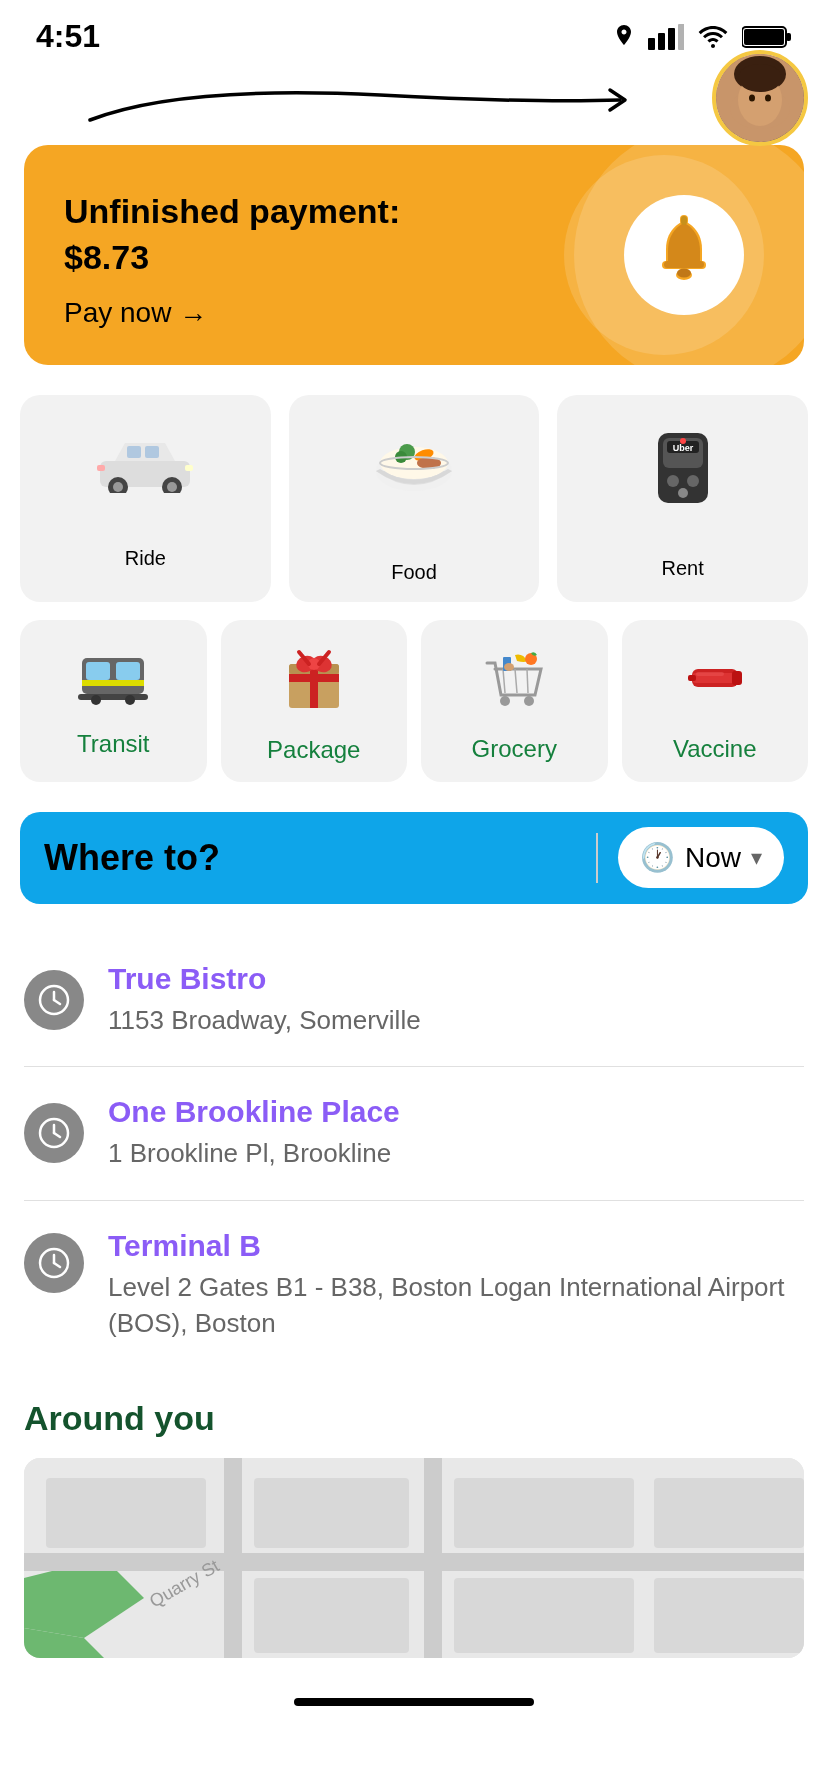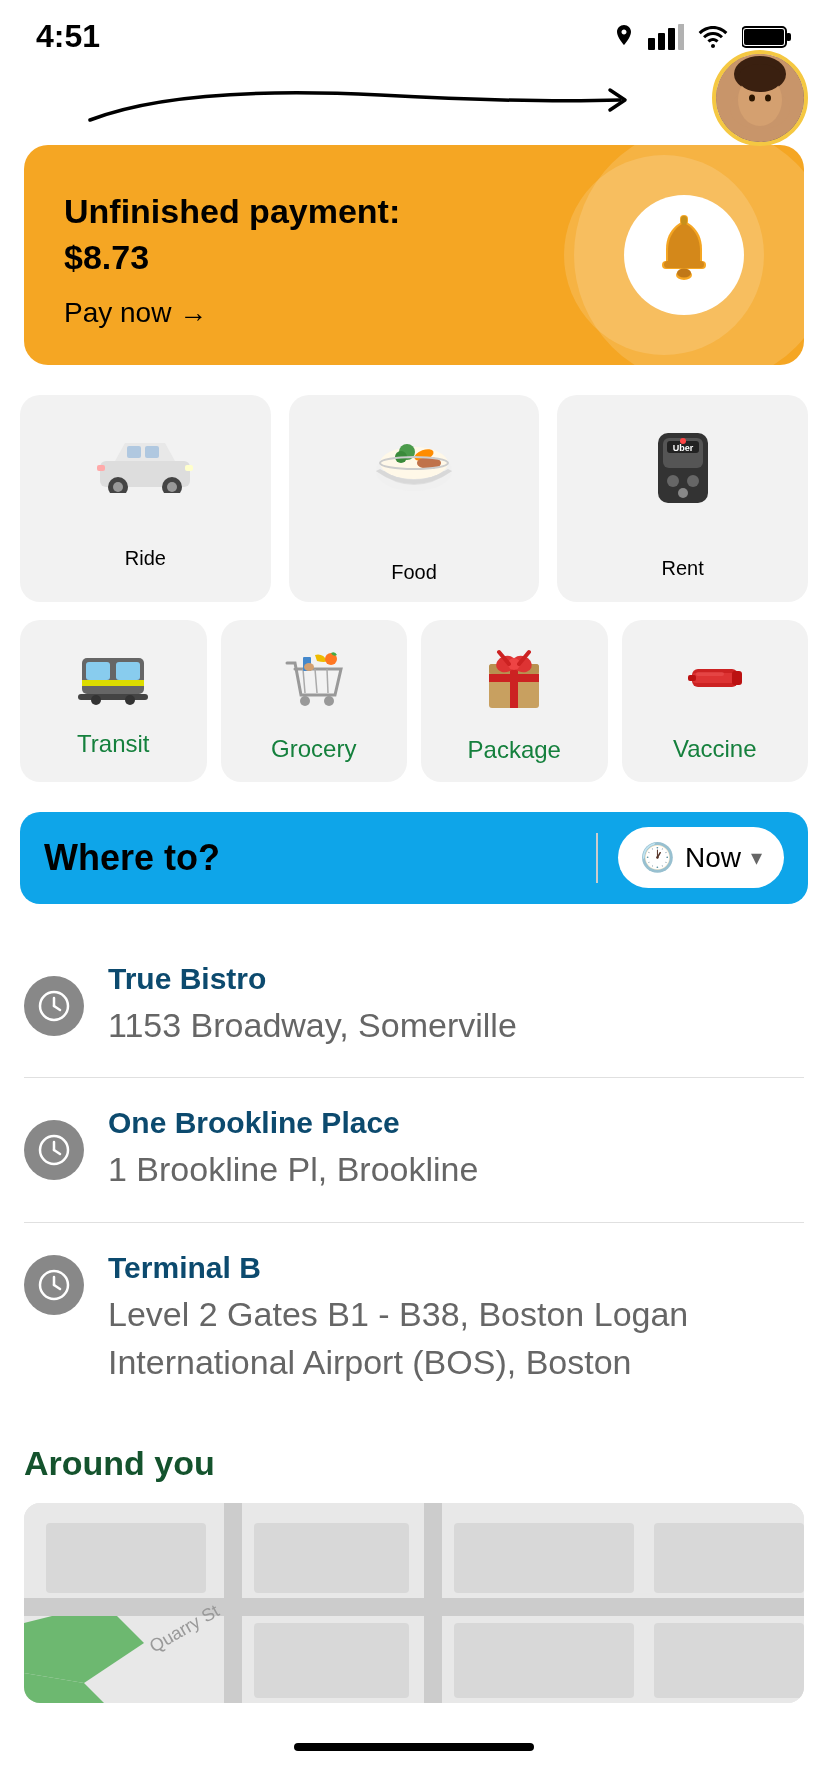--- a/index.html
+++ b/index.html
@@ -237,25 +237,25 @@
       align-items: center;
       justify-content: center;
       flex-shrink: 0;
       color: #fff;
       font-size: 30px;
     }
     .recent-text { flex: 1; }
     .recent-name {
       font-size: 30px;
       font-weight: 700;
-      color: #0c4a6e;
+      color: #8b5cf6;
       margin-bottom: 6px;
     }
     .recent-address {
-      font-size: 34px;
+      font-size: 26px;
       color: #666;
       line-height: 1.4;
     }
 
     
     .around-section {
       padding: 30px 24px 20px 24px;
     }
     .around-title {
       font-size: 34px;
@@ -465,20 +465,41 @@
 
           <rect x="0" y="44" width="70" height="6" rx="3" fill="#444"></rect>
           <circle cx="18" cy="50" r="5" fill="#333"></circle>
           <circle cx="52" cy="50" r="5" fill="#333"></circle>
         </svg>
       </div>
       <div class="service-label-small">Transit</div>
     </div>
 
     <div class="service-item service-item-bottom">
+      <div class="package-emoji">
+        <svg width="66" height="68" viewBox="0 0 66 68" xmlns="http://www.w3.org/2000/svg">
+
+          <rect x="8" y="20" width="50" height="44" rx="3" fill="#c8a060"></rect>
+          <rect x="8" y="20" width="50" height="10" rx="3" fill="#b89050"></rect>
+
+          <rect x="29" y="20" width="8" height="44" fill="#cc2222"></rect>
+
+          <rect x="8" y="30" width="50" height="8" fill="#cc2222"></rect>
+
+          <ellipse cx="25" cy="20" rx="10" ry="8" fill="#dd3333" transform="rotate(-20,25,20)"></ellipse>
+          <ellipse cx="41" cy="20" rx="10" ry="8" fill="#dd3333" transform="rotate(20,41,20)"></ellipse>
+          <circle cx="33" cy="20" r="6" fill="#ee4444"></circle>
+
+          <path d="M28 20 L18 8 M38 20 L48 8" stroke="#cc2222" stroke-width="4" stroke-linecap="round"></path>
+        </svg>
+      </div>
+      <div class="service-label-small">Package</div>
+    </div>
+
+    <div class="service-item service-item-bottom">
       <div class="grocery-emoji">
         <svg width="66" height="66" viewBox="0 0 66 66" xmlns="http://www.w3.org/2000/svg">
 
           <path d="M6 18 L14 18 L20 50 L54 50 L60 24 L14 24" stroke="#999" stroke-width="3" fill="none" stroke-linecap="round"></path>
 
           <line x1="22" y1="24" x2="24" y2="48" stroke="#aaa" stroke-width="1.5"></line>
           <line x1="34" y1="24" x2="36" y2="48" stroke="#aaa" stroke-width="1.5"></line>
           <line x1="46" y1="24" x2="47" y2="48" stroke="#aaa" stroke-width="1.5"></line>
 
           <circle cx="24" cy="56" r="5" fill="#999"></circle>
@@ -489,41 +510,20 @@
           <path d="M34 10 Q42 8 46 16 Q44 18 36 16 Z" fill="#eebb00"></path>
 
           <circle cx="50" cy="14" r="6" fill="#ff7722"></circle>
 
           <path d="M50 8 Q54 6 56 10 Q52 12 50 8 Z" fill="#44aa44"></path>
 
           <ellipse cx="28" cy="22" rx="5" ry="4" fill="#d4a070"></ellipse>
         </svg>
       </div>
       <div class="service-label-small">Grocery</div>
-    </div>
-
-    <div class="service-item service-item-bottom">
-      <div class="package-emoji">
-        <svg width="66" height="68" viewBox="0 0 66 68" xmlns="http://www.w3.org/2000/svg">
-
-          <rect x="8" y="20" width="50" height="44" rx="3" fill="#c8a060"></rect>
-          <rect x="8" y="20" width="50" height="10" rx="3" fill="#b89050"></rect>
-
-          <rect x="29" y="20" width="8" height="44" fill="#cc2222"></rect>
-
-          <rect x="8" y="30" width="50" height="8" fill="#cc2222"></rect>
-
-          <ellipse cx="25" cy="20" rx="10" ry="8" fill="#dd3333" transform="rotate(-20,25,20)"></ellipse>
-          <ellipse cx="41" cy="20" rx="10" ry="8" fill="#dd3333" transform="rotate(20,41,20)"></ellipse>
-          <circle cx="33" cy="20" r="6" fill="#ee4444"></circle>
-
-          <path d="M28 20 L18 8 M38 20 L48 8" stroke="#cc2222" stroke-width="4" stroke-linecap="round"></path>
-        </svg>
-      </div>
-      <div class="service-label-small">Package</div>
     </div>
 
     <div class="service-item service-item-bottom">
       <div class="vaccine-emoji">
         <svg width="66" height="66" viewBox="0 0 66 66" xmlns="http://www.w3.org/2000/svg">
 
           <rect x="10" y="24" width="46" height="18" rx="6" fill="#cc2222"></rect>
           <rect x="10" y="28" width="46" height="10" rx="4" fill="#dd3333"></rect>
 
           <rect x="50" y="26" width="10" height="14" rx="3" fill="#bb1111"></rect>

